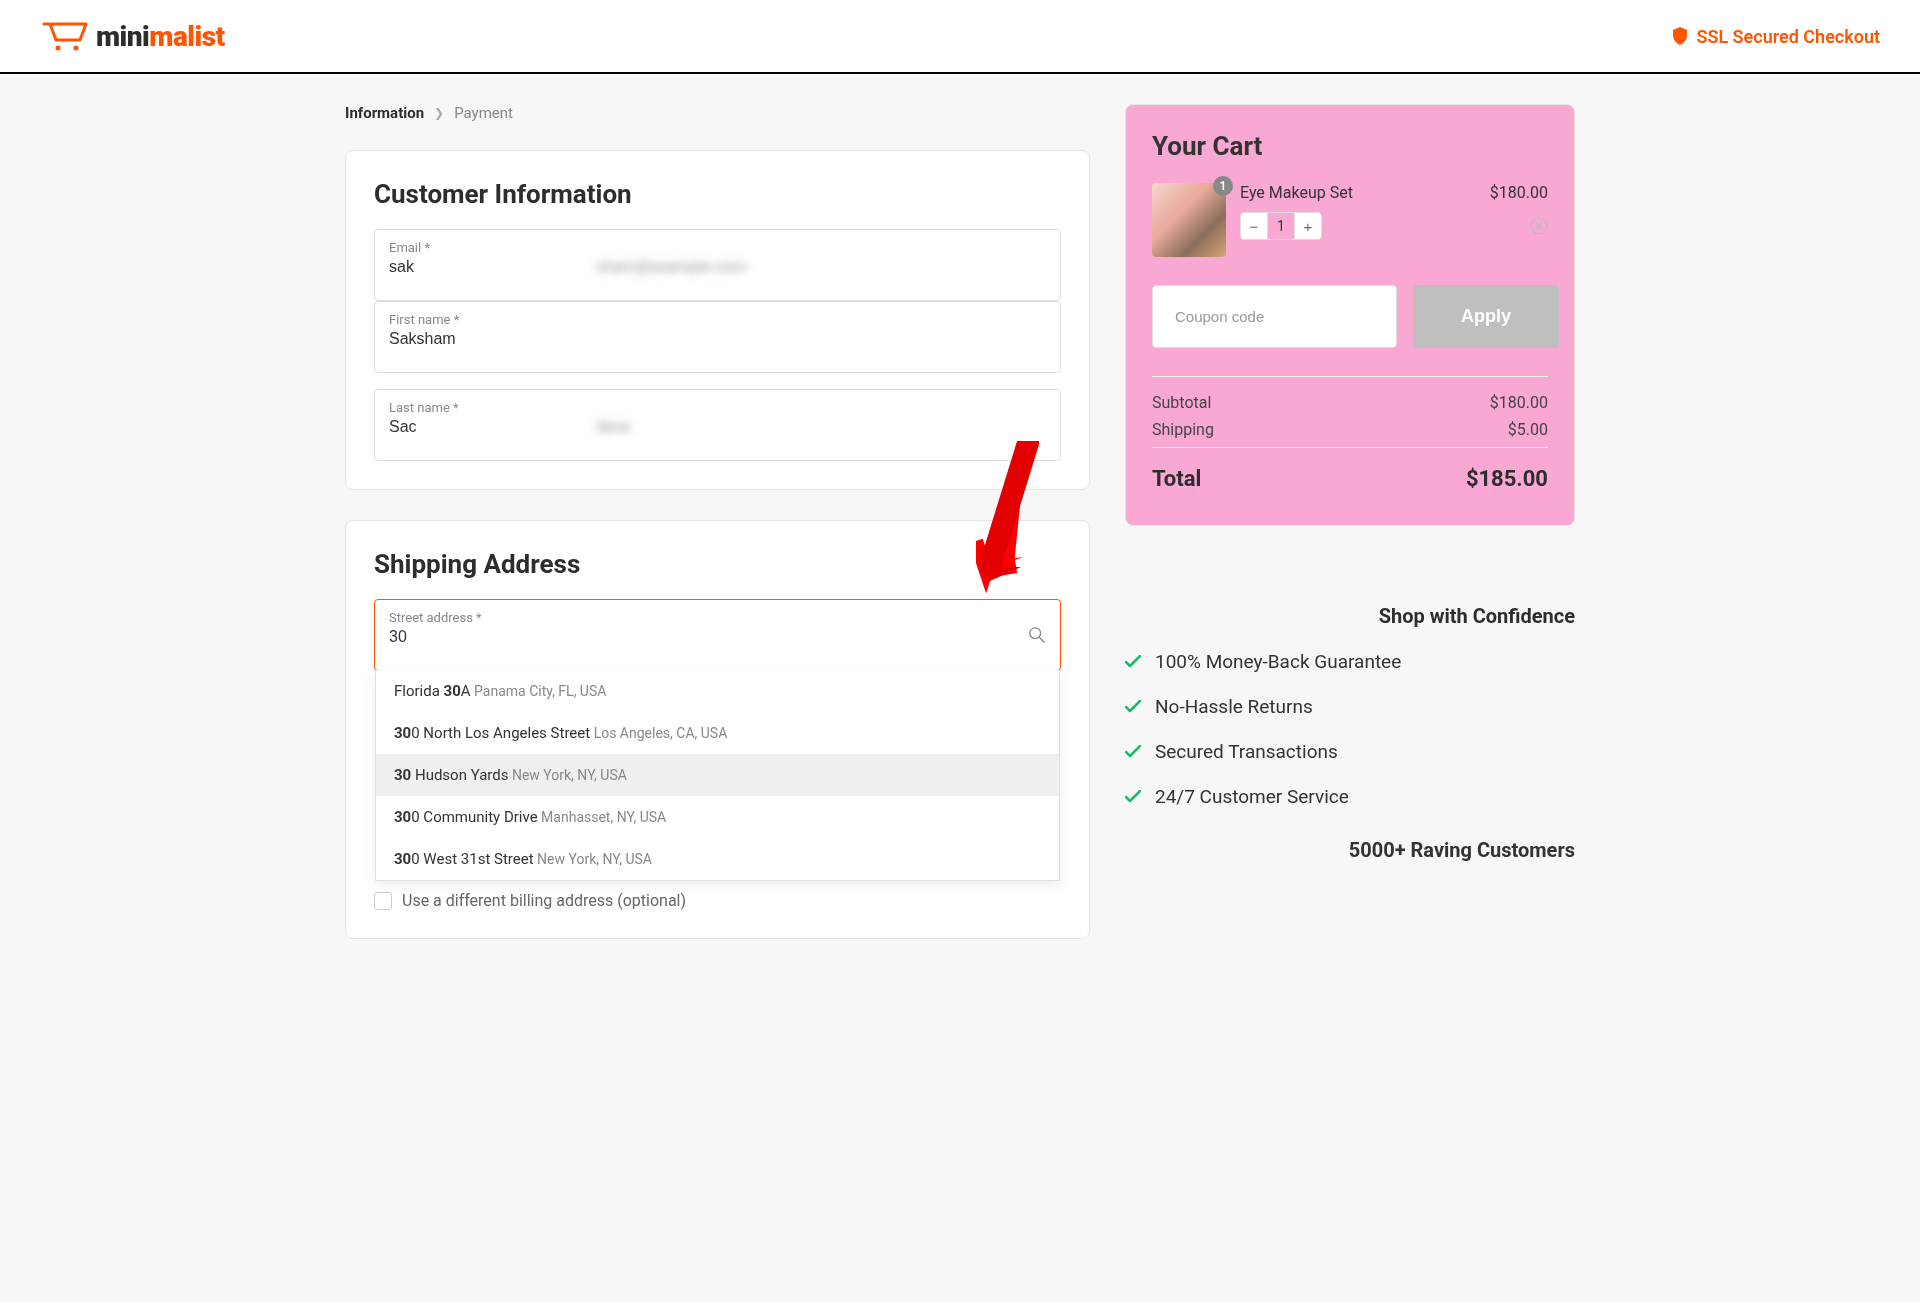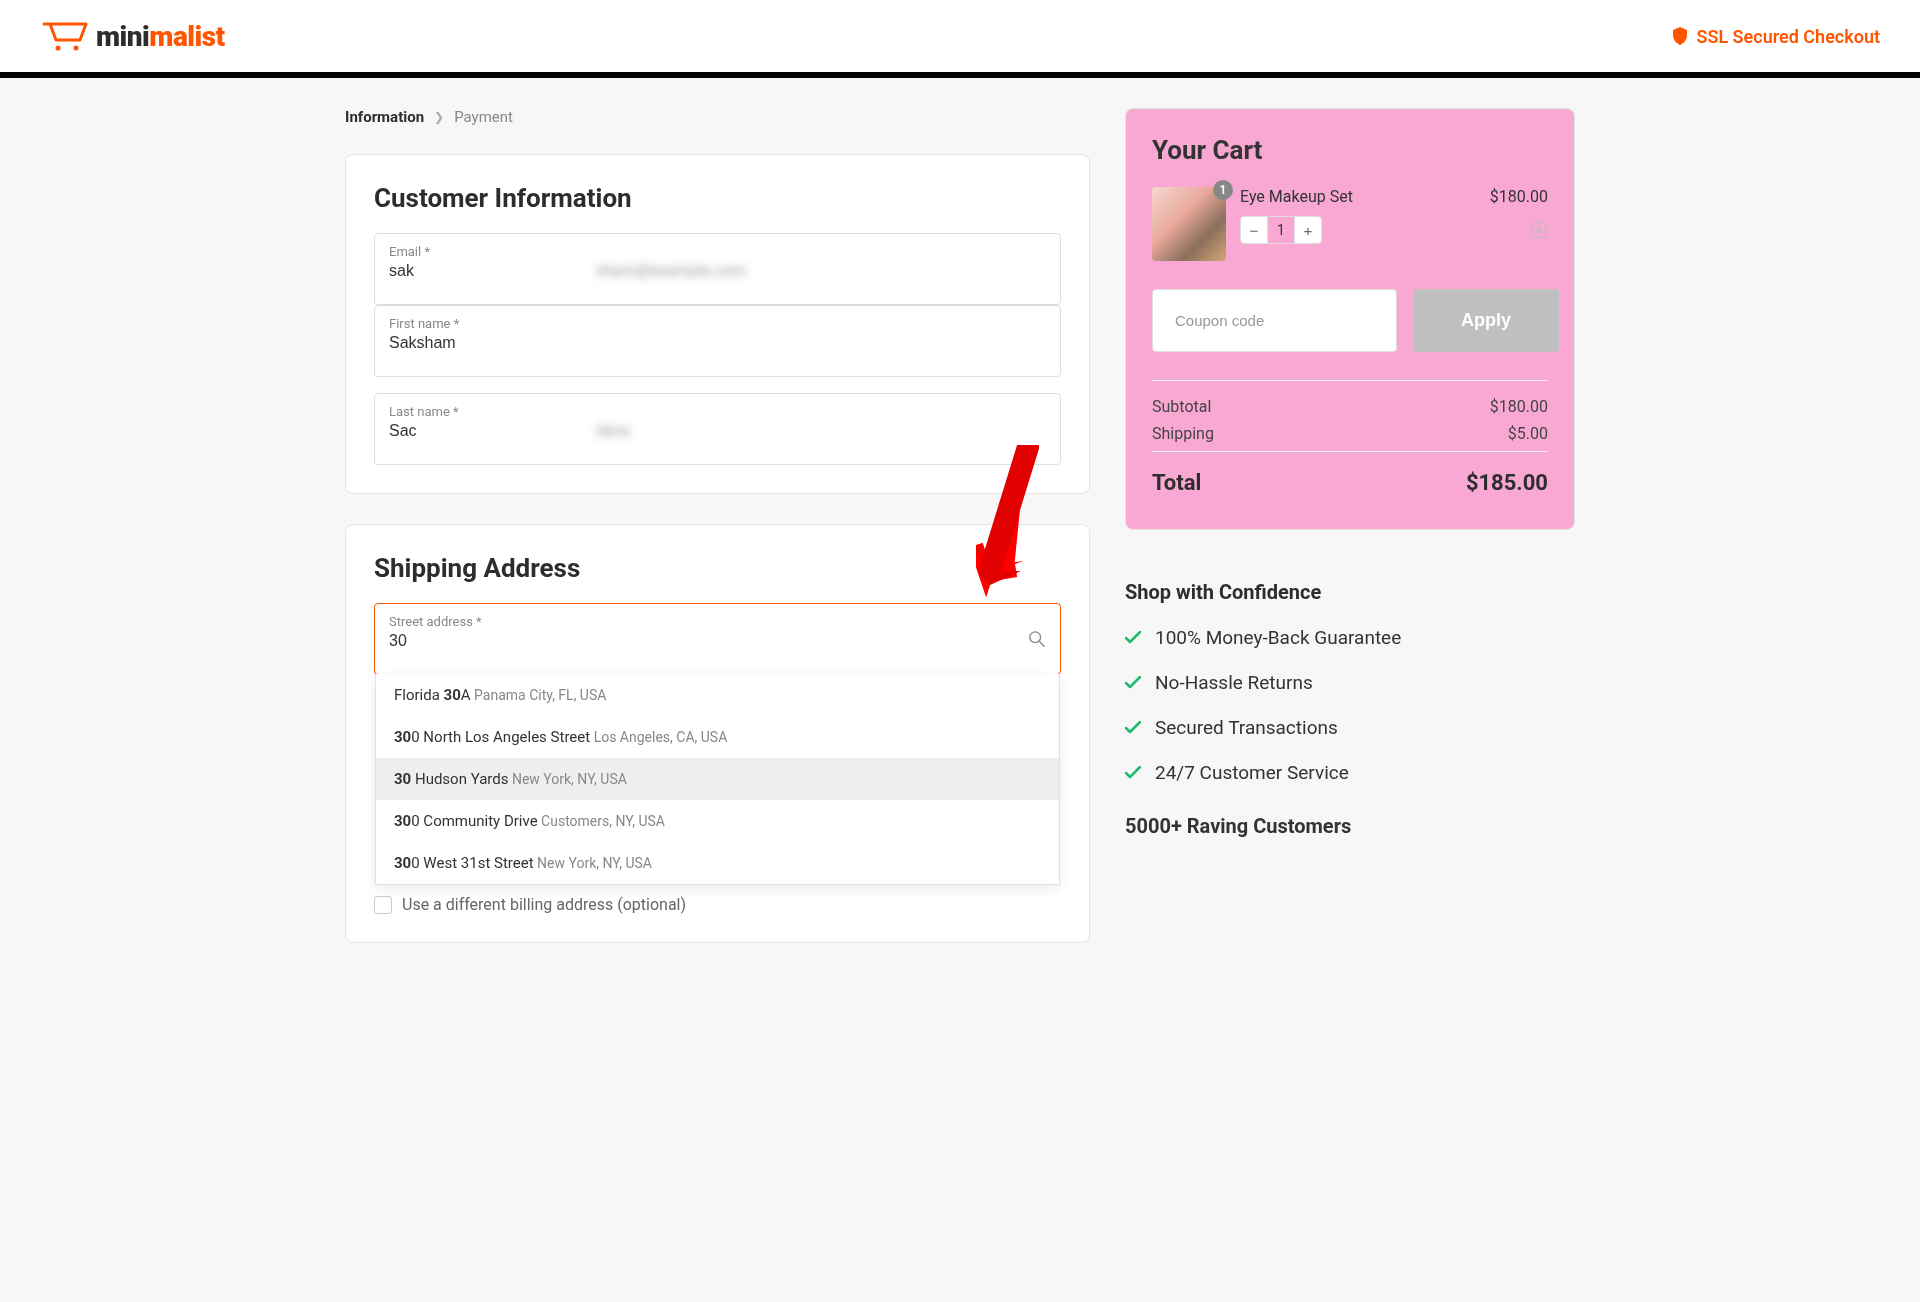--- a/index.html
+++ b/index.html
@@ -7,21 +7,21 @@
       padding: 0;
       box-sizing: border-box;
     }
     body {
       font-family: -apple-system, BlinkMacSystemFont, "Segoe UI", Roboto, Helvetica, Arial, sans-serif;
       background: #f7f7f7;
       color: #333;
     }
     .header {
       background: #fff;
-      border-bottom: 6px solid #000000;
+      border-bottom: 2px solid #000000;
       padding: 18px 40px;
       display: flex;
       justify-content: space-between;
       align-items: center;
     }
     .logo {
       display: flex;
       align-items: center;
       gap: 8px;
     }
@@ -298,21 +298,22 @@
     }
     .totals-row.grand {
       font-size: 22px;
       font-weight: 700;
       color: #2d2d2d;
       margin-top: 4px;
       padding-top: 18px;
       border-top: 1px solid #eee;
     }
     .confidence-section {
-      margin-top: 50px;
+      margin-top: 78px;
+      text-align: right;
     }
     .confidence-title {
       font-size: 20px;
       font-weight: 700;
       color: #2d2d2d;
       margin-bottom: 22px;
     }
     .confidence-item {
       display: flex;
       align-items: center;
@@ -422,21 +423,21 @@
           <div class="autocomplete-item">
             <span>Florida </span><b>30</b><span>A</span><span class="secondary"> Panama City, FL, USA</span>
           </div>
           <div class="autocomplete-item">
             <span></span><b>30</b><span>0 North Los Angeles Street</span><span class="secondary"> Los Angeles, CA, USA</span>
           </div>
           <div class="autocomplete-item hovered">
             <span></span><b>30</b><span> Hudson Yards</span><span class="secondary"> New York, NY, USA</span>
           </div>
           <div class="autocomplete-item">
-            <span></span><b>30</b><span>0 Community Drive</span><span class="secondary"> Customers, NY, USA</span>
+            <span></span><b>30</b><span>0 Community Drive</span><span class="secondary"> Manhasset, NY, USA</span>
           </div>
           <div class="autocomplete-item">
             <span></span><b>30</b><span>0 West 31st Street</span><span class="secondary"> New York, NY, USA</span>
           </div>
         </div>
       </div>
 
       <div class="billing-checkbox">
         <div class="checkbox-box"></div>
         <span>Use a different billing address (optional)</span>

